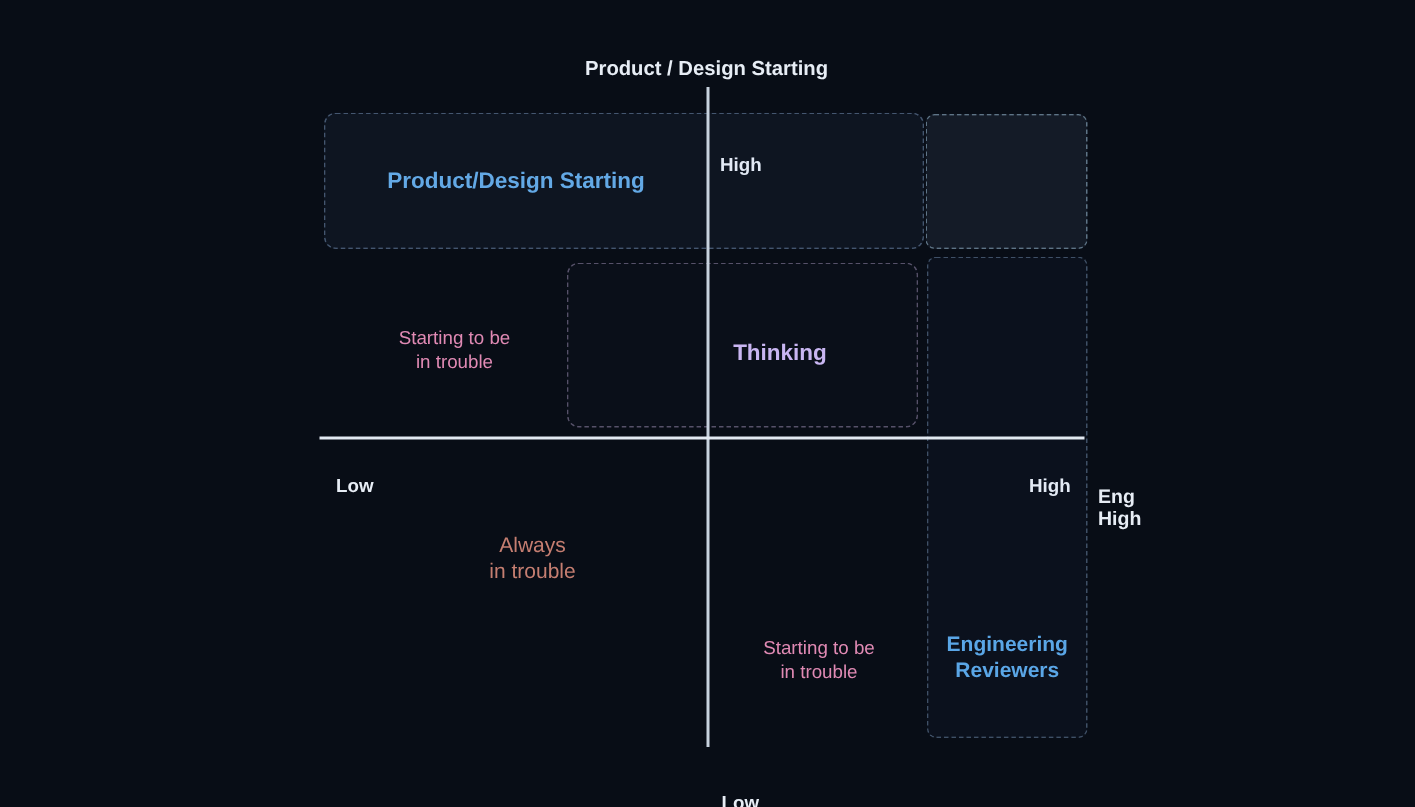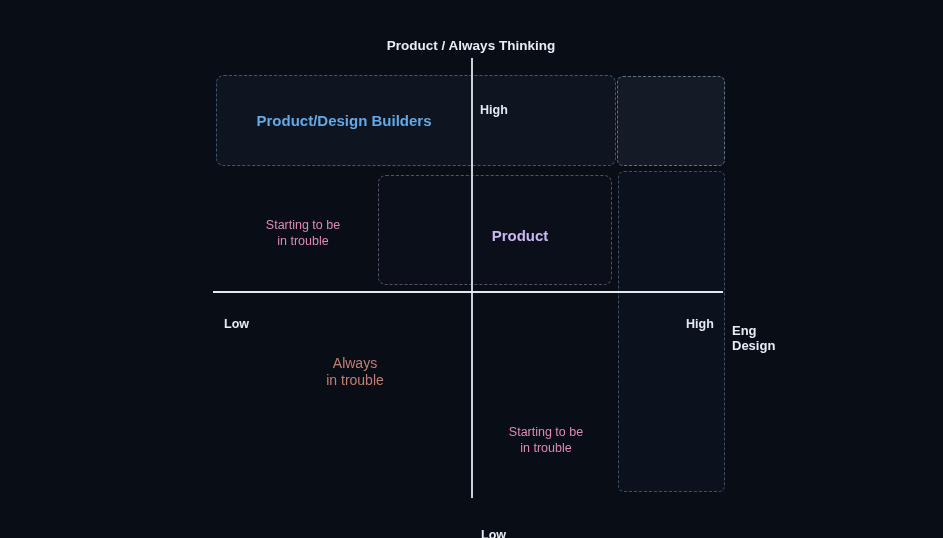--- a/index.html
+++ b/index.html
@@ -84,38 +84,40 @@
   #y-low        { left: 481px; top: 482px; }
   #x-low        { left: 224px; top: 271px; }
   #x-high       { left: 686px; top: 271px; }
   #x-title      { left: 732px; top: 277px; font-size: 13px; line-height: 15px; }
 </style>
 </head>
 <body>
 
 <div class="canvas">
 
-  <div class="abs axis-title" id="y-title">Product / Always Thinking</div>
+  <div class="abs axis-title" id="y-title">Product / Design Starting</div>
   <div class="abs axis-label" id="y-high">High</div>
   <div class="abs axis-label" id="y-low">Low</div>
   <div class="abs axis-label" id="x-low">Low</div>
   <div class="abs axis-label" id="x-high">High</div>
   <div class="abs axis-label" id="x-title">Eng
-Design</div>
+High</div>
 
   <div class="abs vline"></div>
   <div class="abs hline"></div>
 
   <div class="abs qbox" id="box-pdr"></div>
   <div class="abs qbox" id="box-uni"></div>
   <div class="abs qbox" id="box-bld"></div>
   <div class="abs qbox" id="box-eng"></div>
 
-  <div class="abs qlabel" id="lbl-pdr" style="color: rgb(99, 169, 230);">Product/Design Builders</div>
-  <div class="abs qlabel" id="lbl-bld" style="color: rgb(201, 182, 242);">Product</div>
+  <div class="abs qlabel" id="lbl-pdr" style="color: rgb(99, 169, 230);">Product/Design Starting</div>
+  <div class="abs qlabel" id="lbl-bld" style="color: rgb(201, 182, 242);">Thinking</div>
+  <div class="abs qlabel" id="lbl-eng" style="color: rgb(90, 166, 230);">Engineering
+Reviewers</div>
 
   <div class="abs annotation" id="ann-trouble-left" style="color: rgb(224, 138, 180);">Starting to be
 in trouble</div>
   <div class="abs annotation" id="ann-always-trouble" style="color: rgb(197, 126, 113);">Always
 in trouble</div>
   <div class="abs annotation" id="ann-trouble-bottom" style="color: rgb(224, 138, 180);">Starting to be
 in trouble</div>
 
 </div>
 

